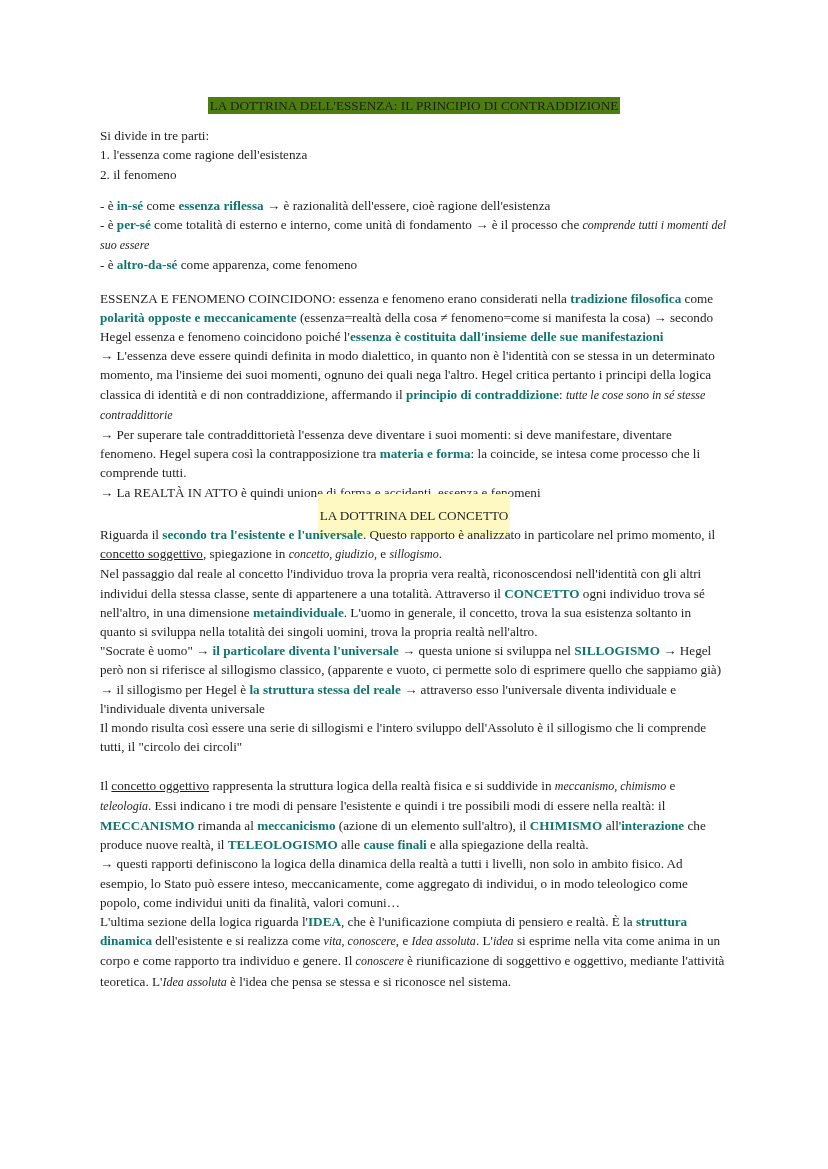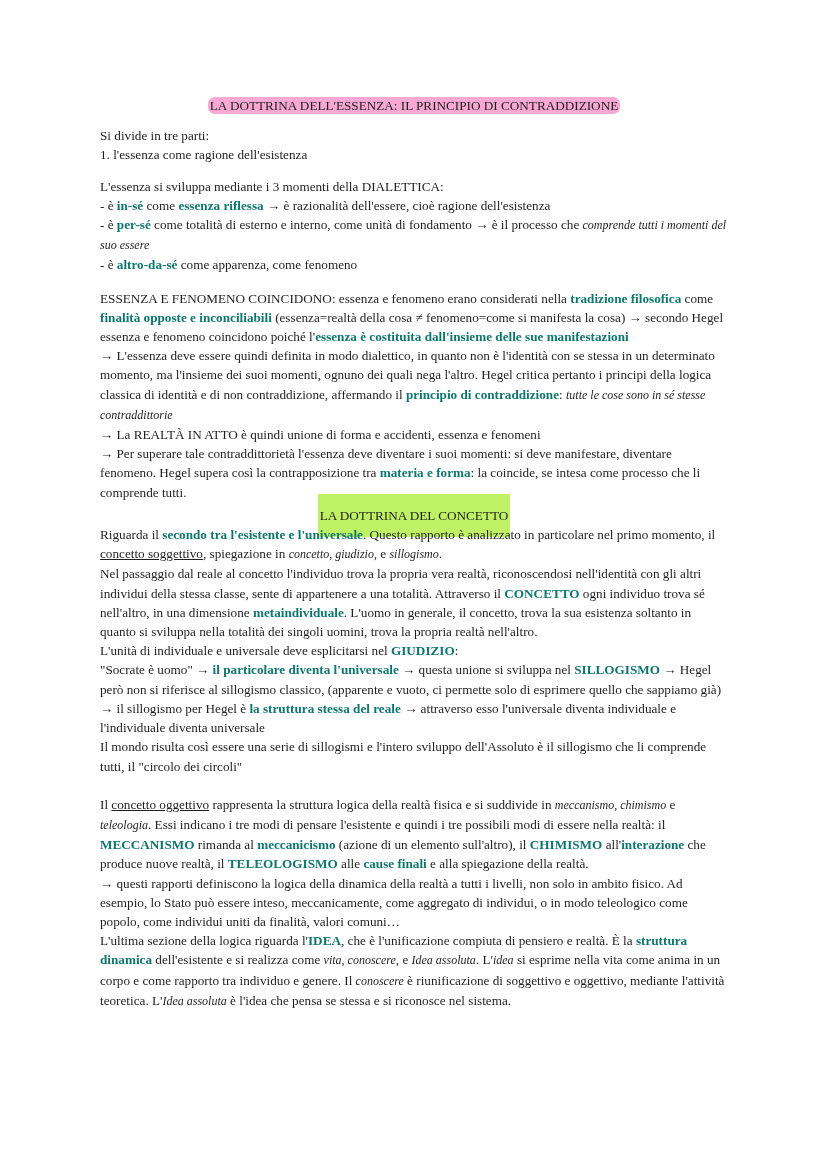--- a/index.html
+++ b/index.html
@@ -3,60 +3,59 @@
 <meta charset="utf-8">
 <style>
   html, body { margin: 0; padding: 0; background: #ffffff; }
   body { width: 828px; height: 1169px; overflow: hidden; position: relative; }
   .page {
     position: absolute; left: 100px; top: 96px; width: 628px;
     font-family: "Liberation Serif", "DejaVu Serif", serif;
     font-size: 13.2px; line-height: 19.2px; color: #1e1e1e;
   }
   .title { text-align: center; margin: 0 0 11px 0; }
-  .title span { background: #f9a8d4; padding: 1px 2px; border-radius: 7px; }
+  .title span { background: #4d7c0f; padding: 1px 2px; }
   .para { margin: 0; }
   .gap-s { height: 12px; }
   .gap-m { height: 14px; }
   .gap-l { height: 19px; }
   b { font-weight: bold; color: #0f766e; }
   .small-i { font-style: italic; font-size: 12px; }
   u { }
   .title2 { text-align: center; margin: 4px 0 0 0; }
-  .title2 span { background: #bef264; padding: 14px 2px; }
+  .title2 span { background: #fef9c3; padding: 14px 2px; }
 </style>
 </head>
 <body>
 
 <div class="page">
 
   <p class="title"><span>LA DOTTRINA DELL'ESSENZA: IL PRINCIPIO DI CONTRADDIZIONE</span></p>
 
   <p class="para">Si divide in tre parti:</p>
   <p class="para">1. l'essenza come ragione dell'esistenza</p>
+  <p class="para">2. il fenomeno</p>
 
   <div class="gap-s"></div>
 
-  <p class="para">L'essenza si sviluppa mediante i 3 momenti della DIALETTICA:</p>
   <p class="para"><span>- è </span><b>in-sé</b><span> come </span><b>essenza riflessa</b><span> → è razionalità dell'essere, cioè ragione dell'esistenza</span></p>
   <p class="para"><span>- è </span><b>per-sé</b><span> come totalità di esterno e interno, come unità di fondamento → è il processo che </span><span class="small-i">comprende tutti i momenti del suo essere</span></p>
   <p class="para"><span>- è </span><b>altro-da-sé</b><span> come apparenza, come fenomeno</span></p>
 
   <div class="gap-m"></div>
 
-  <p class="para"><span>ESSENZA E FENOMENO COINCIDONO: essenza e fenomeno erano considerati nella </span><b>tradizione filosofica</b><span> come </span><b>finalità opposte e inconciliabili</b><span> (essenza=realtà della cosa ≠ fenomeno=come si manifesta la cosa) → secondo Hegel essenza e fenomeno coincidono poiché l'</span><b>essenza è costituita dall'insieme delle sue manifestazioni</b></p>
+  <p class="para"><span>ESSENZA E FENOMENO COINCIDONO: essenza e fenomeno erano considerati nella </span><b>tradizione filosofica</b><span> come </span><b>polarità opposte e meccanicamente</b><span> (essenza=realtà della cosa ≠ fenomeno=come si manifesta la cosa) → secondo Hegel essenza e fenomeno coincidono poiché l'</span><b>essenza è costituita dall'insieme delle sue manifestazioni</b></p>
   <p class="para"><span>→ L'essenza deve essere quindi definita in modo dialettico, in quanto non è l'identità con se stessa in un determinato momento, ma l'insieme dei suoi momenti, ognuno dei quali nega l'altro. Hegel critica pertanto i principi della logica classica di identità e di non contraddizione, affermando il </span><b>principio di contraddizione</b><span>: </span><span class="small-i">tutte le cose sono in sé stesse contraddittorie</span></p>
+  <p class="para"><span>→ Per superare tale contraddittorietà l'essenza deve diventare i suoi momenti: si deve manifestare, diventare fenomeno. Hegel supera così la contrapposizione tra </span><b>materia e forma</b><span>: la coincide, se intesa come processo che li comprende tutti.</span></p>
   <p class="para">→ La REALTÀ IN ATTO è quindi unione di forma e accidenti, essenza e fenomeni</p>
-  <p class="para"><span>→ Per superare tale contraddittorietà l'essenza deve diventare i suoi momenti: si deve manifestare, diventare fenomeno. Hegel supera così la contrapposizione tra </span><b>materia e forma</b><span>: la coincide, se intesa come processo che li comprende tutti.</span></p>
 
   <p class="title2"><span>LA DOTTRINA DEL CONCETTO</span></p>
 
   <p class="para"><span>Riguarda il </span><b>secondo tra l'esistente e l'universale</b><span>. Questo rapporto è analizzato in particolare nel primo momento, il </span><u>concetto soggettivo</u><span>, spiegazione in </span><span class="small-i">concetto, giudizio,</span><span> e </span><span class="small-i">sillogismo</span><span>.</span></p>
   <p class="para"><span>Nel passaggio dal reale al concetto l'individuo trova la propria vera realtà, riconoscendosi nell'identità con gli altri individui della stessa classe, sente di appartenere a una totalità. Attraverso il </span><b>CONCETTO</b><span> ogni individuo trova sé nell'altro, in una dimensione </span><b>metaindividuale</b><span>. L'uomo in generale, il concetto, trova la sua esistenza soltanto in quanto si sviluppa nella totalità dei singoli uomini, trova la propria realtà nell'altro.</span></p>
-  <p class="para"><span>L'unità di individuale e universale deve esplicitarsi nel </span><b>GIUDIZIO</b><span>:</span></p>
   <p class="para"><span>"Socrate è uomo" → </span><b>il particolare diventa l'universale</b><span> → questa unione si sviluppa nel </span><b>SILLOGISMO</b><span> → Hegel però non si riferisce al sillogismo classico, (apparente e vuoto, ci permette solo di esprimere quello che sappiamo già) → il sillogismo per Hegel è </span><b>la struttura stessa del reale</b><span> → attraverso esso l'universale diventa individuale e l'individuale diventa universale</span></p>
   <p class="para">Il mondo risulta così essere una serie di sillogismi e l'intero sviluppo dell'Assoluto è il sillogismo che li comprende tutti, il "circolo dei circoli"</p>
 
   <div class="gap-l"></div>
 
   <p class="para"><span>Il </span><u>concetto oggettivo</u><span> rappresenta la struttura logica della realtà fisica e si suddivide in </span><span class="small-i">meccanismo, chimismo</span><span> e </span><span class="small-i">teleologia</span><span>. Essi indicano i tre modi di pensare l'esistente e quindi i tre possibili modi di essere nella realtà: il </span><b>MECCANISMO</b><span> rimanda al </span><b>meccanicismo</b><span> (azione di un elemento sull'altro), il </span><b>CHIMISMO</b><span> all'</span><b>interazione</b><span> che produce nuove realtà, il </span><b>TELEOLOGISMO</b><span> alle </span><b>cause finali</b><span> e alla spiegazione della realtà.</span></p>
   <p class="para">→ questi rapporti definiscono la logica della dinamica della realtà a tutti i livelli, non solo in ambito fisico. Ad esempio, lo Stato può essere inteso, meccanicamente, come aggregato di individui, o in modo teleologico come popolo, come individui uniti da finalità, valori comuni…</p>
   <p class="para"><span>L'ultima sezione della logica riguarda l'</span><b>IDEA</b><span>, che è l'unificazione compiuta di pensiero e realtà. È la </span><b>struttura dinamica</b><span> dell'esistente e si realizza come </span><span class="small-i">vita, conoscere</span><span>, e </span><span class="small-i">Idea assoluta</span><span>. L'</span><span class="small-i">idea</span><span> si esprime nella vita come anima in un corpo e come rapporto tra individuo e genere. Il </span><span class="small-i">conoscere</span><span> è riunificazione di soggettivo e oggettivo, mediante l'attività teoretica. L'</span><span class="small-i">Idea assoluta</span><span> è l'idea che pensa se stessa e si riconosce nel sistema.</span></p>
 
 </div>

